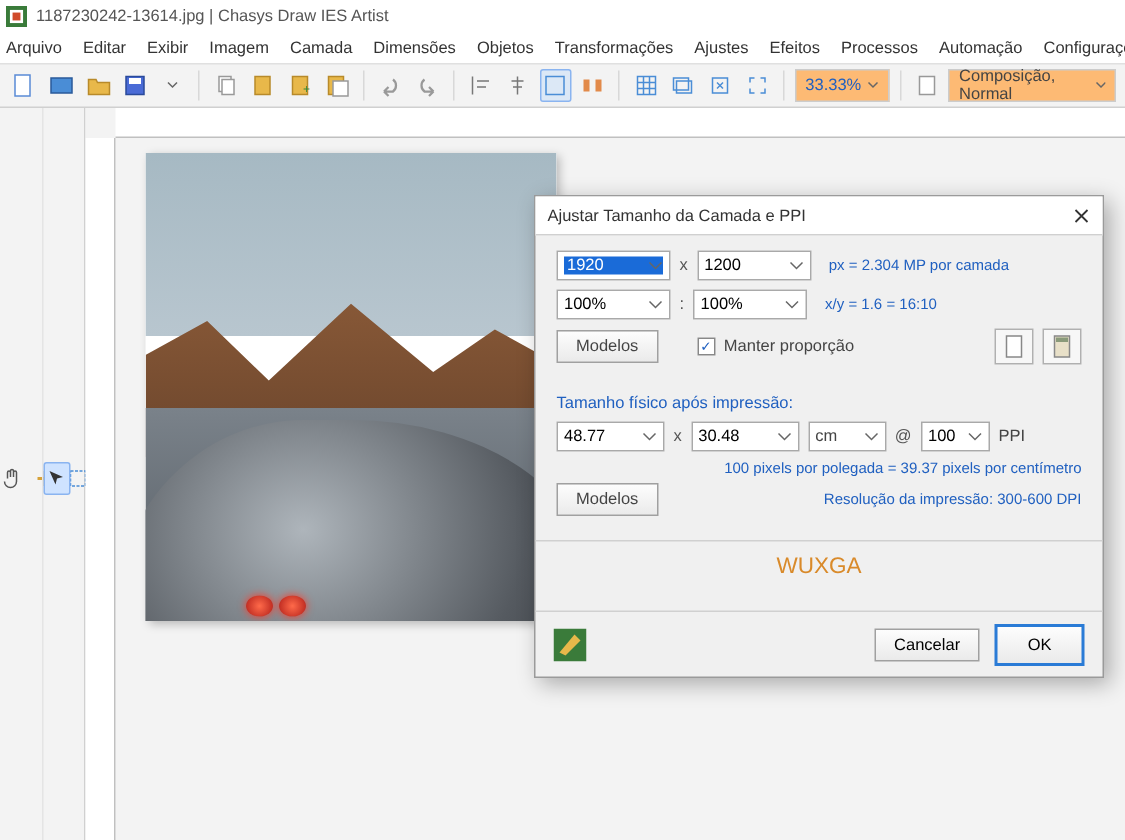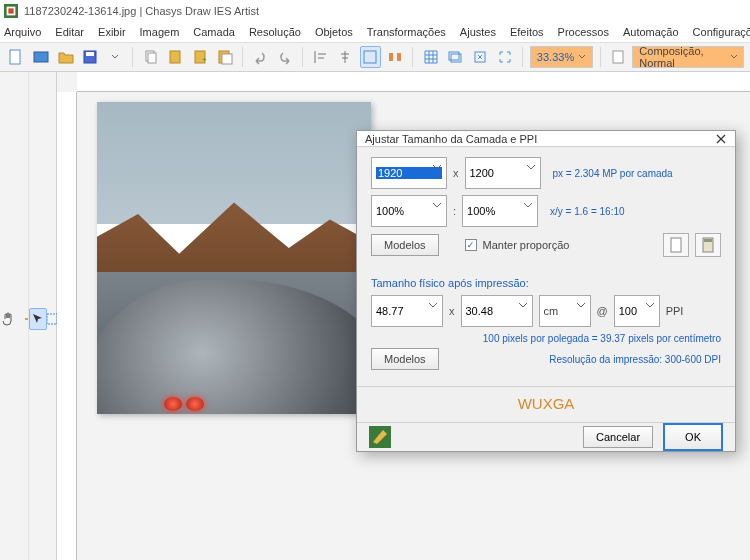--- a/index.html
+++ b/index.html
@@ -35,21 +35,21 @@
 .road { position:absolute; top:42%; left:0; right:0; bottom:0; background: linear-gradient(#7a828a,#3d4349); }
 .car { position:absolute; top:44%; left:-8%; width:116%; height:60%; background: radial-gradient(ellipse at 40% 30%, #aeb5bb, #555a60 55%, #2b2e32); border-radius: 40% 50% 14% 12% / 56% 44% 18% 16%; }
 .hl { position:absolute; top:48%; width:18px; height:14px; border-radius:50%; background: radial-gradient(circle,#ff6a4a,#b01d18); box-shadow:0 0 6px #ff3b2a; }
 .h1{left:28%} .h2{left:35%}
 
 .dialog { position: absolute; top: 130px; left: 356px; width: 380px; height: 322px; background: #f0f0f0; border: 1px solid #9a9a9a; box-shadow: 4px 4px 14px rgba(0,0,0,.3); display:flex; flex-direction:column; }
 .dlg-title { height: 26px; background: #fff; display: flex; align-items: center; justify-content: space-between; padding: 0 8px; border-bottom: 1px solid #d0d0d0; font-size: 11px; color: #333; }
 .dlg-body { flex:1; padding: 10px 14px 6px; color:#444; font-size:11px; }
 .dlg-sec { color:#2060c0; font-size:11px; margin-bottom:6px; }
 .row { display:flex; align-items:center; gap:6px; margin-bottom:6px; }
-.fld { height:32px; border:1px solid #a9a9a9; background:#fff; display:flex; align-items:center; padding:0 4px; font-size:11px; position:relative; }
+.fld { height:20px; border:1px solid #a9a9a9; background:#fff; display:flex; align-items:center; padding:0 4px; font-size:11px; position:relative; }
 .fld.sel-w { width:76px; } .fld.sel-m { width:72px; } .fld.sel-s { width:52px; } .fld.sel-xs{width:46px;justify-content:center;}
 .fld .caret { position:absolute; right:4px; top:4px; width:10px; height:10px; }
 .fld input { border:none; outline:none; width:100%; font-size:11px; background:transparent; }
 .fld.hi input { background:#1a6bd8; color:#fff; padding:0 2px; }
 .mult { color:#555; }
 .hint { color:#2060c0; font-size:10px; }
 .btn { height:22px; padding:0 12px; border:1px solid #a0a0a0; background:linear-gradient(#fdfdfd,#eaeaea); font-size:11px; display:inline-flex; align-items:center; }
 .icnbtn { width:26px; height:24px; border:1px solid #b0b0b0; background:#f7f7f7; display:inline-flex; align-items:center; justify-content:center;}
 .chk { width:12px; height:12px; border:1px solid #888; background:#fff; display:inline-flex; align-items:center; justify-content:center; font-size:9px; color:#2060c0; }
 .divider { height:1px; background:#d0d0d0; margin:16px -14px 8px; }
@@ -71,21 +71,21 @@
     </svg>
   <span>1187230242-13614.jpg | Chasys Draw IES Artist</span>
 </div>
 
 <div class="menubar">
   <span>Arquivo</span>
   <span>Editar</span>
   <span>Exibir</span>
   <span>Imagem</span>
   <span>Camada</span>
-  <span>Resolução</span>
+  <span>Dimensões</span>
   <span>Objetos</span>
   <span>Transformações</span>
   <span>Ajustes</span>
   <span>Efeitos</span>
   <span>Processos</span>
   <span>Automação</span>
   <span>Configurações</span>
 
 </div>
 

